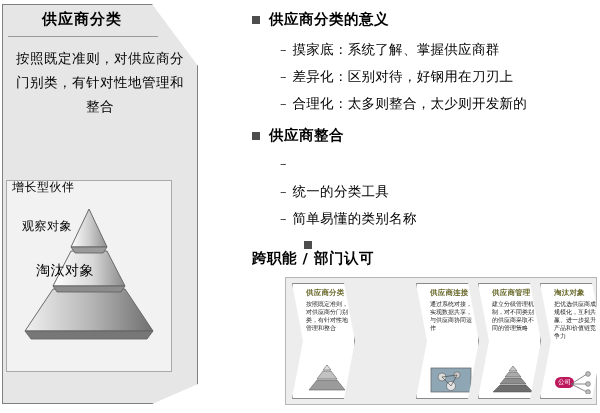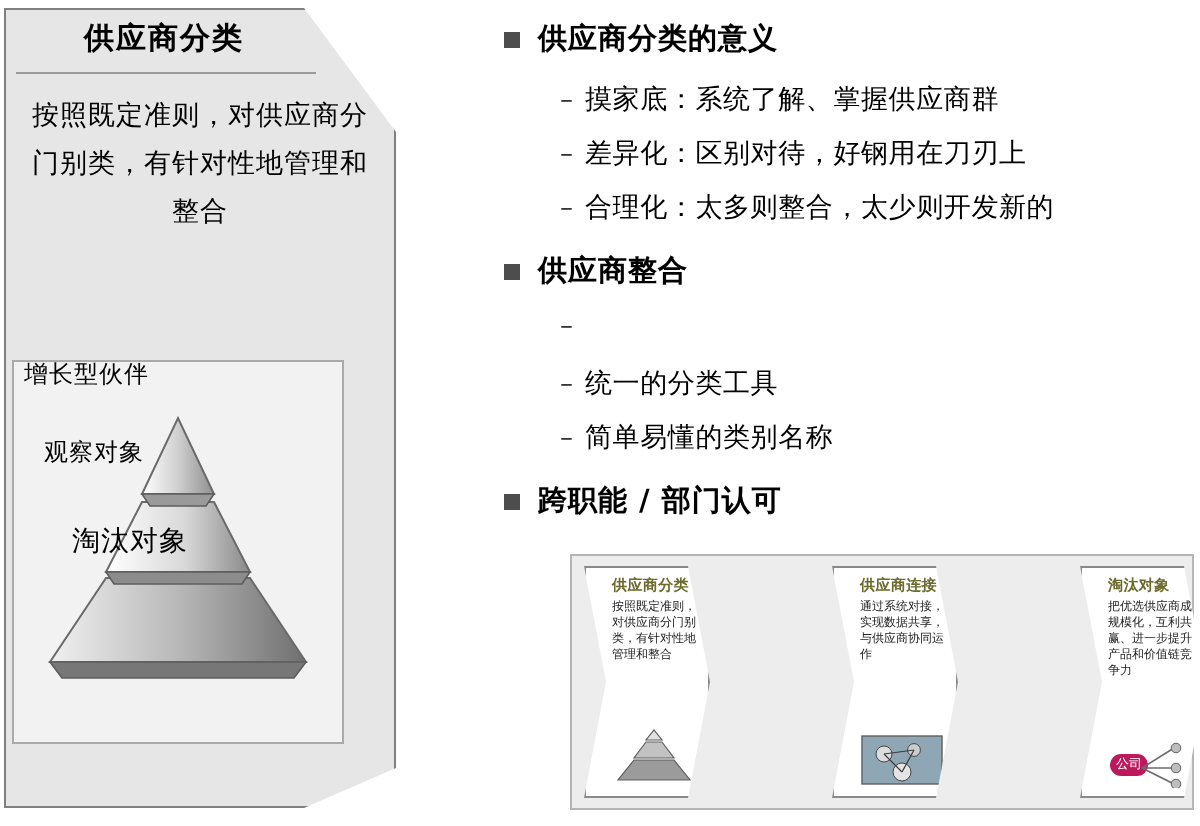--- a/index.html
+++ b/index.html
@@ -282,21 +282,21 @@
   </div>
   <div class="sub-row" style="left:28px; top:183px;">
     <span class="dash">–</span>
     <span class="sub-text">统一的分类工具</span>
   </div>
   <div class="sub-row" style="left:28px; top:210px;">
     <span class="dash">–</span>
     <span class="sub-text">简单易懂的类别名称</span>
   </div>
 
-  <div class="bullet-row" style="left:0px; top:241px;">
+  <div class="bullet-row" style="left:0px; top:241px;flex-direction:column;">
     <span class="sq-bullet"></span>
     <span class="bullet-text">跨职能 / 部门认可</span>
   </div>
 </div>
 
 <div id="process-strip">
 
   <div class="chev" id="chev-0">
     <div class="chev-title">供应商分类</div>
     <div class="chev-body">按照既定准则，对供应商分门别类，有针对性地管理和整合</div>
@@ -315,20 +315,30 @@
       <rect x="2" y="4" width="40" height="24" fill="#8fa7b5" stroke="#5f5f5f" stroke-width="0.7"></rect>
       <circle cx="13" cy="13" r="4" fill="#dcdcdc" stroke="#444" stroke-width="0.5"></circle>
       <circle cx="28" cy="11" r="3.2" fill="#cccccc" stroke="#444" stroke-width="0.5"></circle>
       <circle cx="22" cy="22" r="4.5" fill="#e4e4e4" stroke="#444" stroke-width="0.5"></circle>
       <line x1="13" y1="13" x2="28" y2="11" stroke="#3a3a3a" stroke-width="0.6"></line>
       <line x1="13" y1="13" x2="22" y2="22" stroke="#3a3a3a" stroke-width="0.6"></line>
       <line x1="28" y1="11" x2="22" y2="22" stroke="#3a3a3a" stroke-width="0.6"></line>
     </svg>
   </div>
 
+  <div class="chev" id="chev-3">
+    <div class="chev-title">供应商管理</div>
+    <div class="chev-body">建立分级管理机制，对不同类别的供应商采取不同的管理策略</div>
+    <svg class="chev-art" viewBox="0 0 44 30">
+      <polygon points="2,28 42,28 35,21 9,21" fill="#6e6e6e" stroke="#4a4a4a" stroke-width="0.5"></polygon>
+      <polygon points="9,20 35,20 30,14 14,14" fill="#8d8d8d" stroke="#4a4a4a" stroke-width="0.5"></polygon>
+      <polygon points="14,13 30,13 26,8 18,8" fill="#aaaaaa" stroke="#4a4a4a" stroke-width="0.5"></polygon>
+      <polygon points="18,7 26,7 22,2" fill="#c8c8c8" stroke="#4a4a4a" stroke-width="0.5"></polygon>
+    </svg>
+  </div>
 
   <div class="chev" id="chev-4">
     <div class="chev-title">淘汰对象</div>
     <div class="chev-body">把优选供应商成规模化，互利共赢、进一步提升产品和价值链竞争力</div>
     <div class="pill">公司</div>
     <svg class="chev-art" viewBox="0 0 44 30">
       <line x1="18" y1="20" x2="34" y2="10" stroke="#6b6b6b" stroke-width="0.8"></line>
       <line x1="18" y1="20" x2="34" y2="20" stroke="#6b6b6b" stroke-width="0.8"></line>
       <line x1="18" y1="20" x2="34" y2="28" stroke="#6b6b6b" stroke-width="0.8"></line>
       <circle cx="35" cy="10" r="2.4" fill="#bdbdbd" stroke="#5f5f5f" stroke-width="0.5"></circle>

